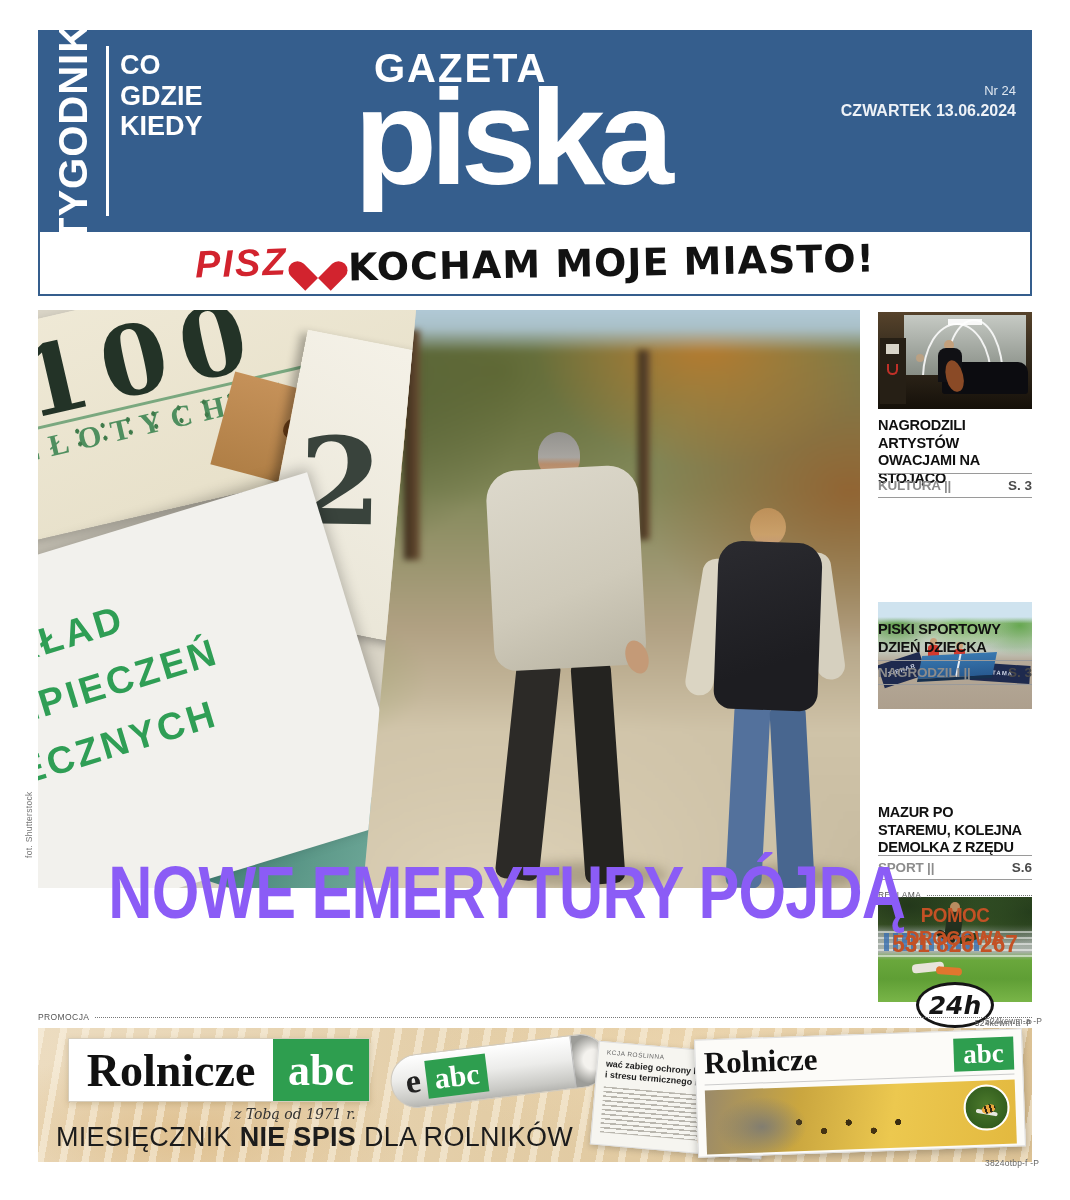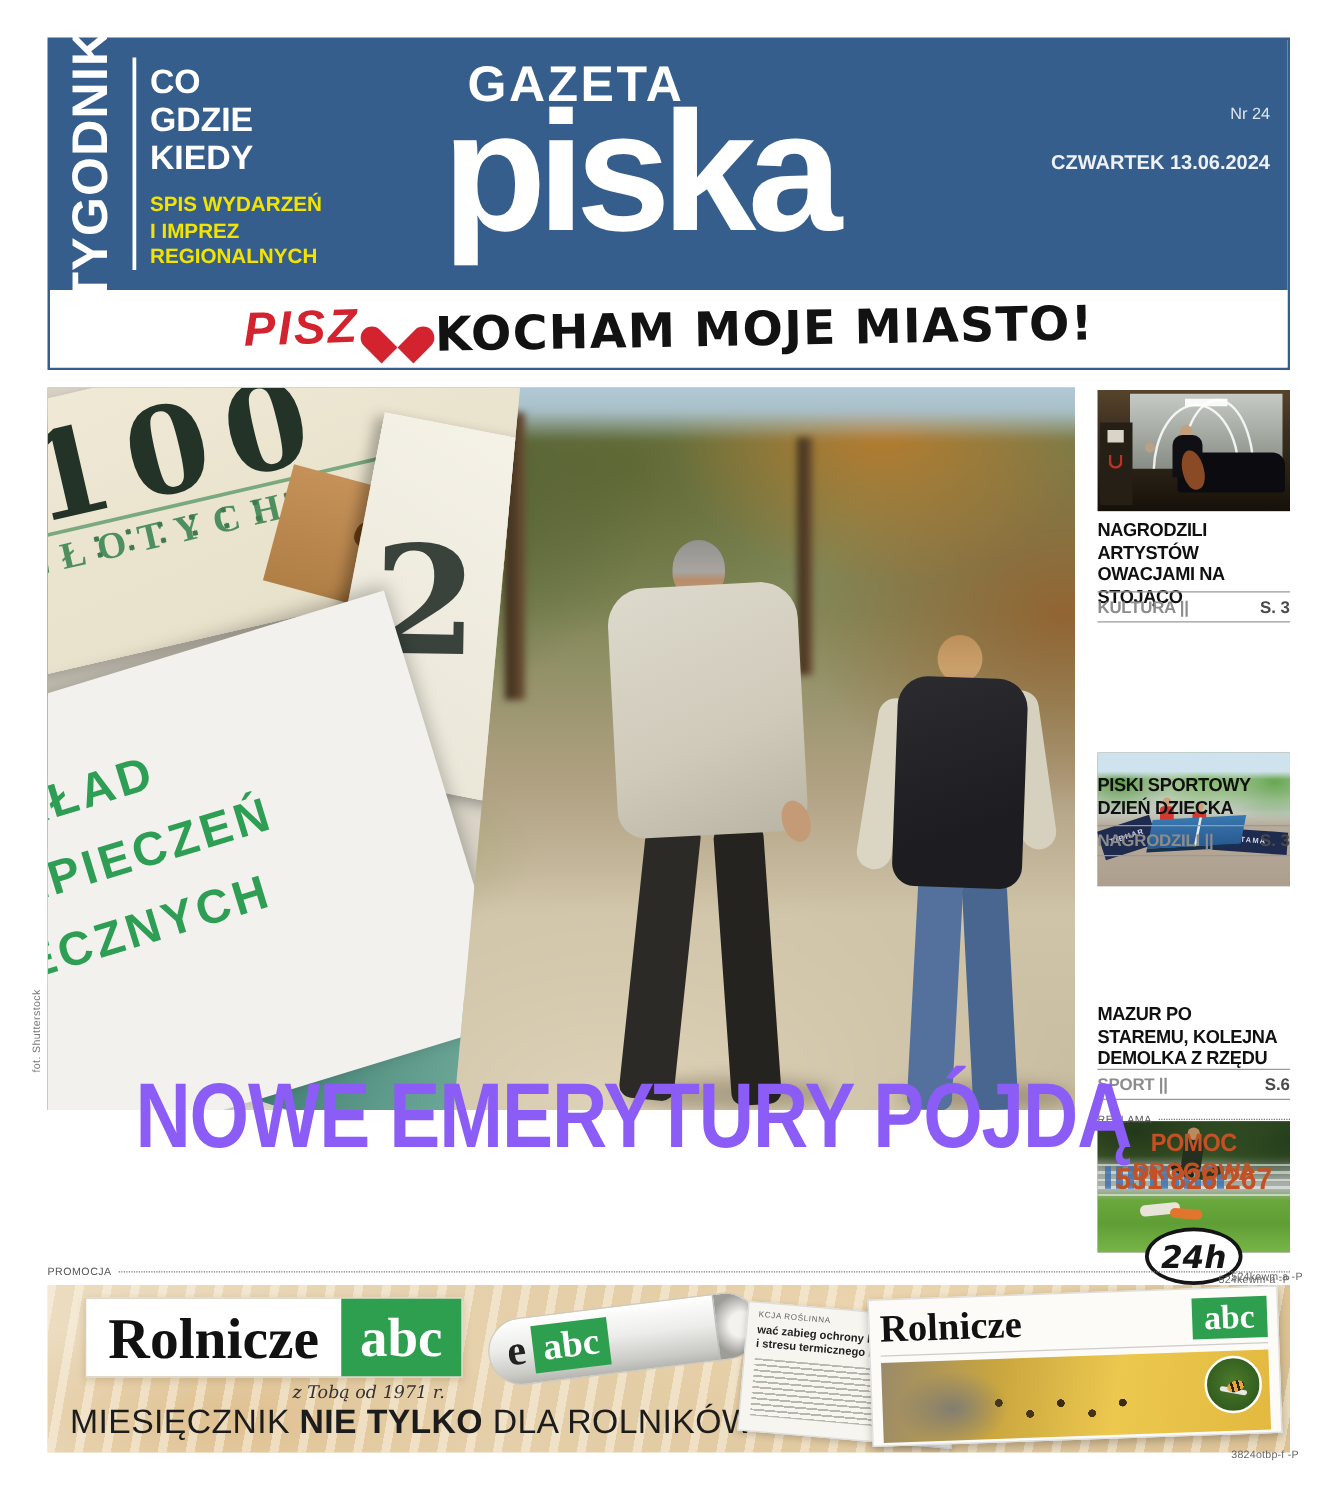--- a/index.html
+++ b/index.html
@@ -14,21 +14,21 @@
   #tygodnik { left:4px; top:6px; height:188px; width:58px; display:flex; align-items:center; justify-content:center;
       writing-mode:vertical-rl; transform:rotate(180deg); color:#fff; font-weight:800; font-size:40px; letter-spacing:1px; }
   #tyg-divider { left:66px; top:14px; width:3px; height:170px; background:#fff; }
   #kicker { left:80px; top:18px; color:#fff; font-weight:700; font-size:27px; line-height:1.13; }
   #spis { left:80px; top:122px; color:#f2e400; font-weight:700; font-size:16.5px; line-height:1.25; }
   #logo { left:314px; top:14px; color:#fff; }
   #logo-top { display:block; margin-left:20px; font-size:40px; font-weight:700; letter-spacing:2px; }
   #logo-main { display:block; margin-top:-34px; font-size:136px; font-weight:700; letter-spacing:-7px; line-height:1.18; }
   .hdr-right { right:14px; color:#dfe7f0; text-align:right; line-height:1.35; }
   #issue-block { top:50px; font-size:13px; }
-  #issue-date { font-size:16px; font-weight:700; color:#eef2f7;margin-top:20px; }
+  #issue-date { font-size:16px; font-weight:700; color:#eef2f7; }
   #issn-block { top:136px; font-size:10.5px; font-weight:600; letter-spacing:.2px; }
   #slogan-strip { left:0; top:200px; width:990px; height:62px; background:#fff; display:flex; align-items:center; justify-content:center; gap:12px; }
   #slogan-pisz { color:#d2232e; font-weight:700; font-style:italic; font-size:38px; letter-spacing:2px; transform:rotate(-2deg); }
   .heart { width:36px; height:32px; position:relative; top:2px; }
   .heart::before,.heart::after { content:""; position:absolute; top:0; width:18px; height:29px; border-radius:18px 18px 0 0; background:#d2232e; }
   .heart::before { left:18px; transform:rotate(45deg); transform-origin:0 100%; }
   .heart::after  { left:0;  transform:rotate(-45deg); transform-origin:100% 100%; }
   #slogan-main { color:#121212; font-weight:700; font-size:38px; letter-spacing:1px; transform:rotate(-1deg); font-family:"DejaVu Sans", sans-serif; }
 
   
@@ -195,25 +195,20 @@
 
   <div class="abs" id="header-box">
     <div class="abs" id="header-blue">
       <div class="abs" id="tygodnik">TYGODNIK</div>
       <div class="abs" id="tyg-divider"></div>
       <div class="abs" id="kicker">
         <div>CO</div>
         <div>GDZIE</div>
         <div>KIEDY</div>
       </div>
-      <div class="abs" id="spis">
-        <div>SPIS WYDARZEŃ</div>
-        <div>I IMPREZ</div>
-        <div>REGIONALNYCH</div>
-      </div>
       <div class="abs" id="logo">
         <span id="logo-top">GAZETA</span>
         <span id="logo-main">piska</span>
       </div>
       <div class="abs hdr-right" id="issue-block">
         <div>Nr 24</div>
         <div id="issue-date">CZWARTEK 13.06.2024</div>
       </div>
     </div>
     <div class="abs" id="slogan-strip">
@@ -354,21 +349,21 @@
     <span class="dotline"></span>
   </div>
   <div class="abs code" style="left:985px; top:1016px;">524kewm-a  -P</div>
 
   <div class="abs" id="promo-ad">
     <div class="abs" id="promo-logo">
       <span class="blk">Rolnicze</span>
       <span class="grn">abc</span>
     </div>
     <div class="abs" id="promo-since">z Tobą od 1971 r.</div>
-    <div class="abs" id="promo-tag"><span>MIESIĘCZNIK </span><b>NIE TYLKO</b><span> DLA ROLNIKÓW</span></div>
+    <div class="abs" id="promo-tag"><span>MIESIĘCZNIK </span><b>NIE SPIS</b><span> DLA ROLNIKÓW</span></div>
 
     <div class="abs roll">
       <span class="rtxt">e</span>
       <span class="rgrn">abc</span>
       <span class="rcap"></span>
     </div>
 
     <div class="abs midpage">
       <div class="lbl">KCJA ROŚLINNA</div>
       <div class="mh"><span>wać zabieg ochrony kłosu</span><br><span>i stresu termicznego i wodnego?</span></div>

